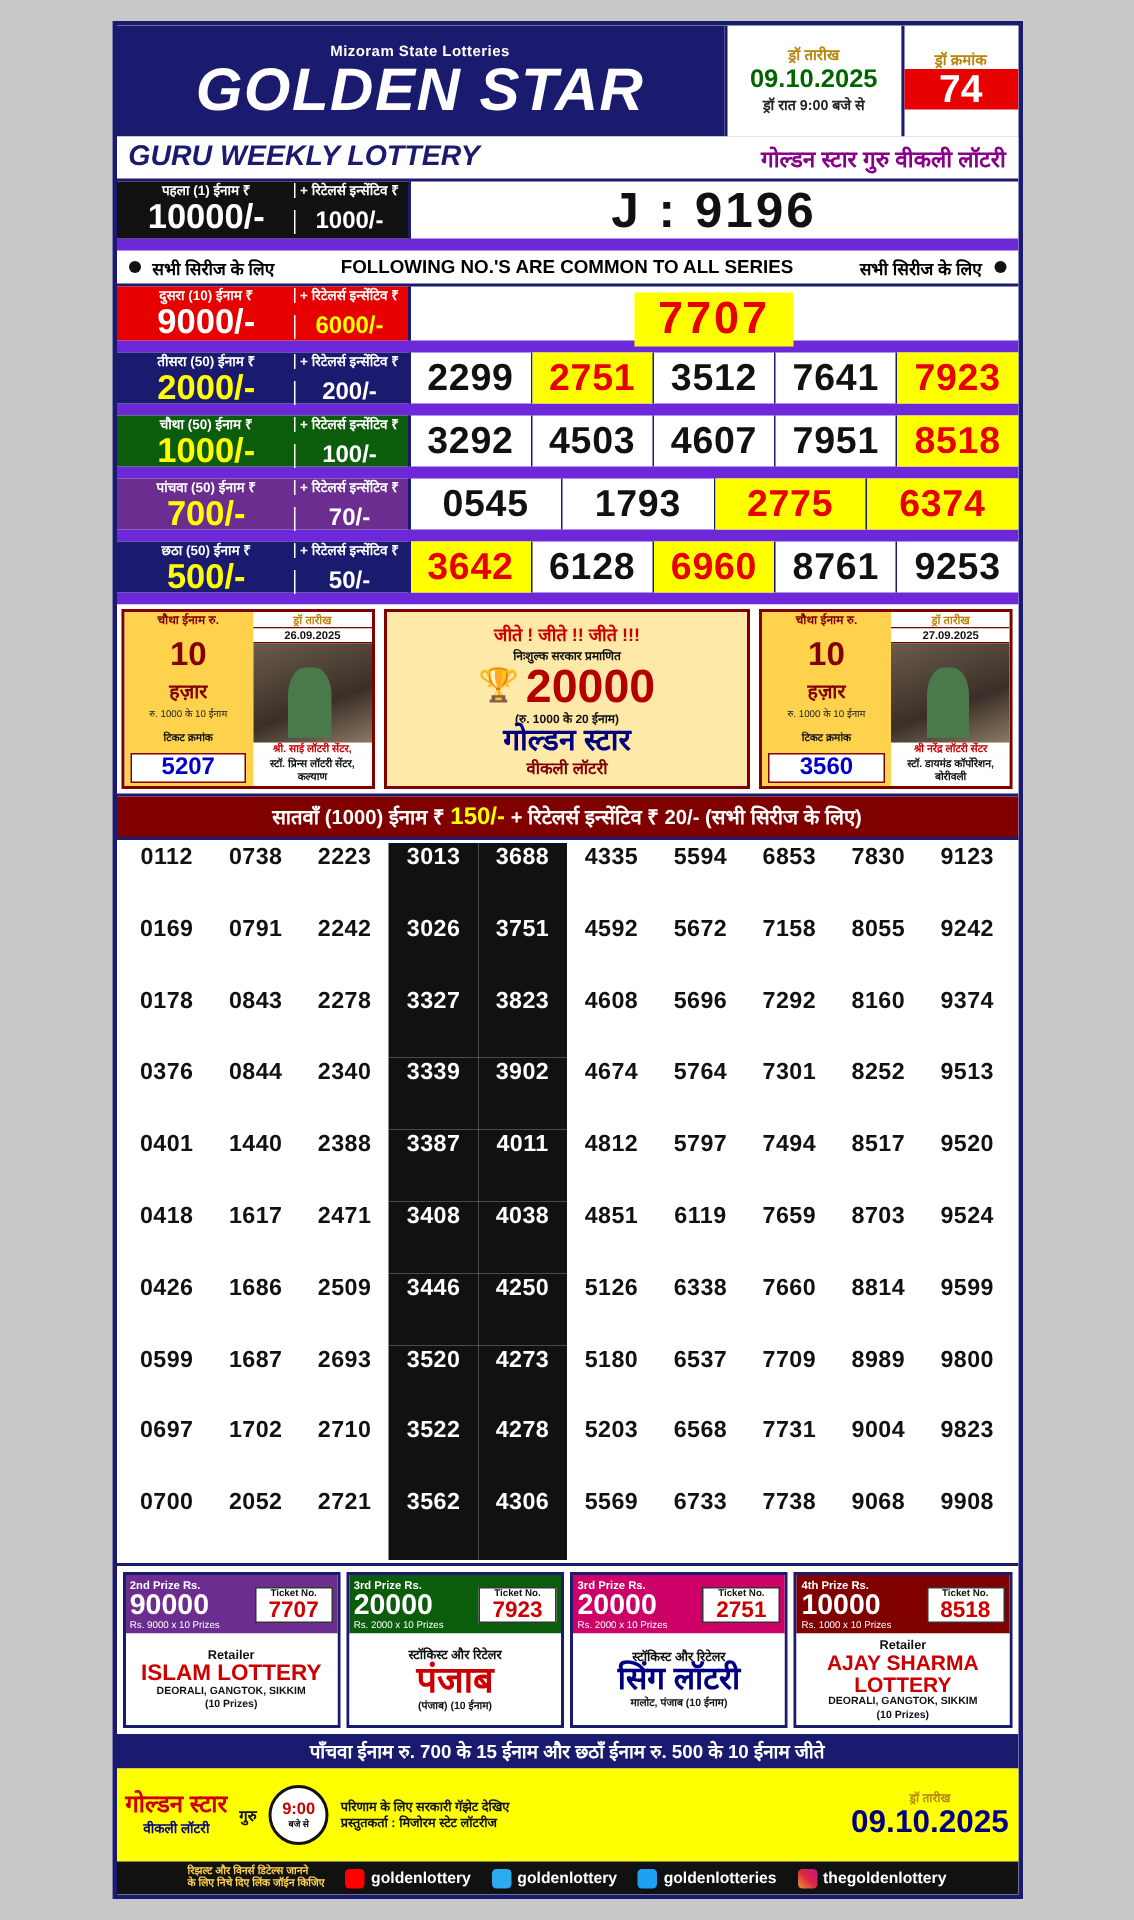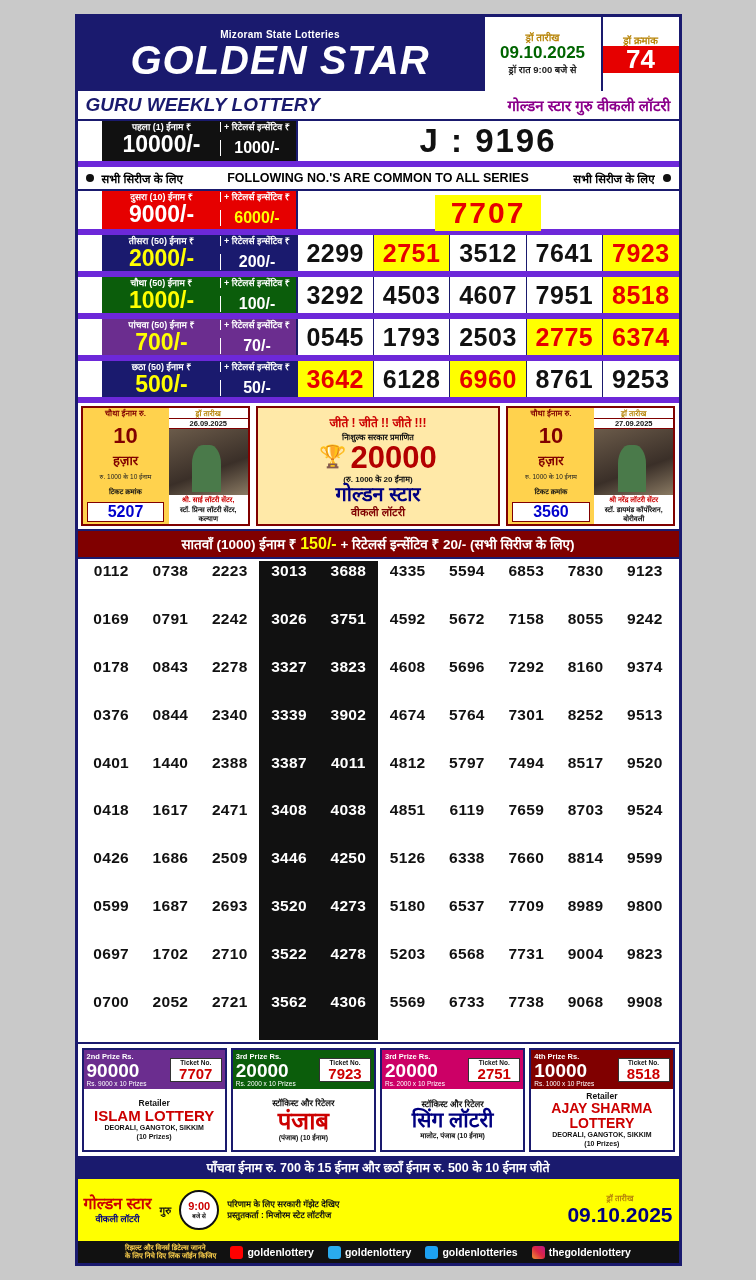--- a/index.html
+++ b/index.html
@@ -29,21 +29,21 @@
   .hdr-no { width:78px; background:#fff; border-left:2px solid #1a1a6e; display:flex; flex-direction:column; align-items:center; justify-content:center; }
   .hdr-no .lbl { font-size:10px; color:#b8860b; font-weight:bold; line-height:1.1; text-align:center;}
   .hdr-no .val { font-size:26px; font-weight:bold; color:#fff; background:#e60000; width:100%; text-align:center; line-height:1.05; }
 
   
   .row2 { display:flex; align-items:center; height:30px; border-bottom:2px solid #1a1a6e; background:#fff;}
   .row2 .en { flex:1; padding-left:8px; font-size:19px; font-weight:bold; font-style:italic; color:#1a1a6e; }
   .row2 .hi { padding-right:8px; font-size:15px; font-weight:bold; color:#8b008b; }
 
   
-  .prow { display:flex; border-bottom:6px solid #6d28d9;padding-left:24px; }
+  .prow { display:flex; border-bottom:8px solid #6d28d9; }
   .plabel { width:196px; border-right:2px solid #1a1a6e; display:flex; flex-direction:column; color:#fff; }
   .plabel .t { display:flex; font-size:9px; font-weight:bold; line-height:1.15; padding:1px 2px; }
   .plabel .t .a { flex:1; text-align:center; }
   .plabel .t .b { width:74px; text-align:center; border-left:1px solid #fff; }
   .plabel .v { display:flex; align-items:flex-end; font-weight:bold; line-height:1; padding:0 2px 2px; }
   .plabel .v .a { flex:1; text-align:center; font-size:23px; }
   .plabel .v .b { width:74px; text-align:center; font-size:16px; border-left:1px solid #fff; }
 
   .pvals { flex:1; display:flex; }
   .pvals .cell { flex:1; display:flex; align-items:center; justify-content:center; font-size:25px; font-weight:bold; color:#111; border-right:1.5px solid #1a1a6e; letter-spacing:.5px;}
@@ -246,21 +246,20 @@
         <div class="b">+ रिटेलर्स इन्सेंटिव ₹</div>
       </div>
       <div class="v">
         <div class="a" style="color:#ffff00">700/-</div>
         <div class="b">70/-</div>
       </div>
     </div>
     <div class="pvals">
       <div class="cell">0545</div>
       <div class="cell">1793</div>
-      <div class="cell">2503</div>
       <div class="cell hl">2775</div>
       <div class="cell hl">6374</div>
     </div>
   </div>
 
   <div class="prow prow-h">
     <div class="plabel" style="background:#1a1a6e">
       <div class="t">
         <div class="a">छठा (50) ईनाम ₹</div>
         <div class="b">+ रिटेलर्स इन्सेंटिव ₹</div>

